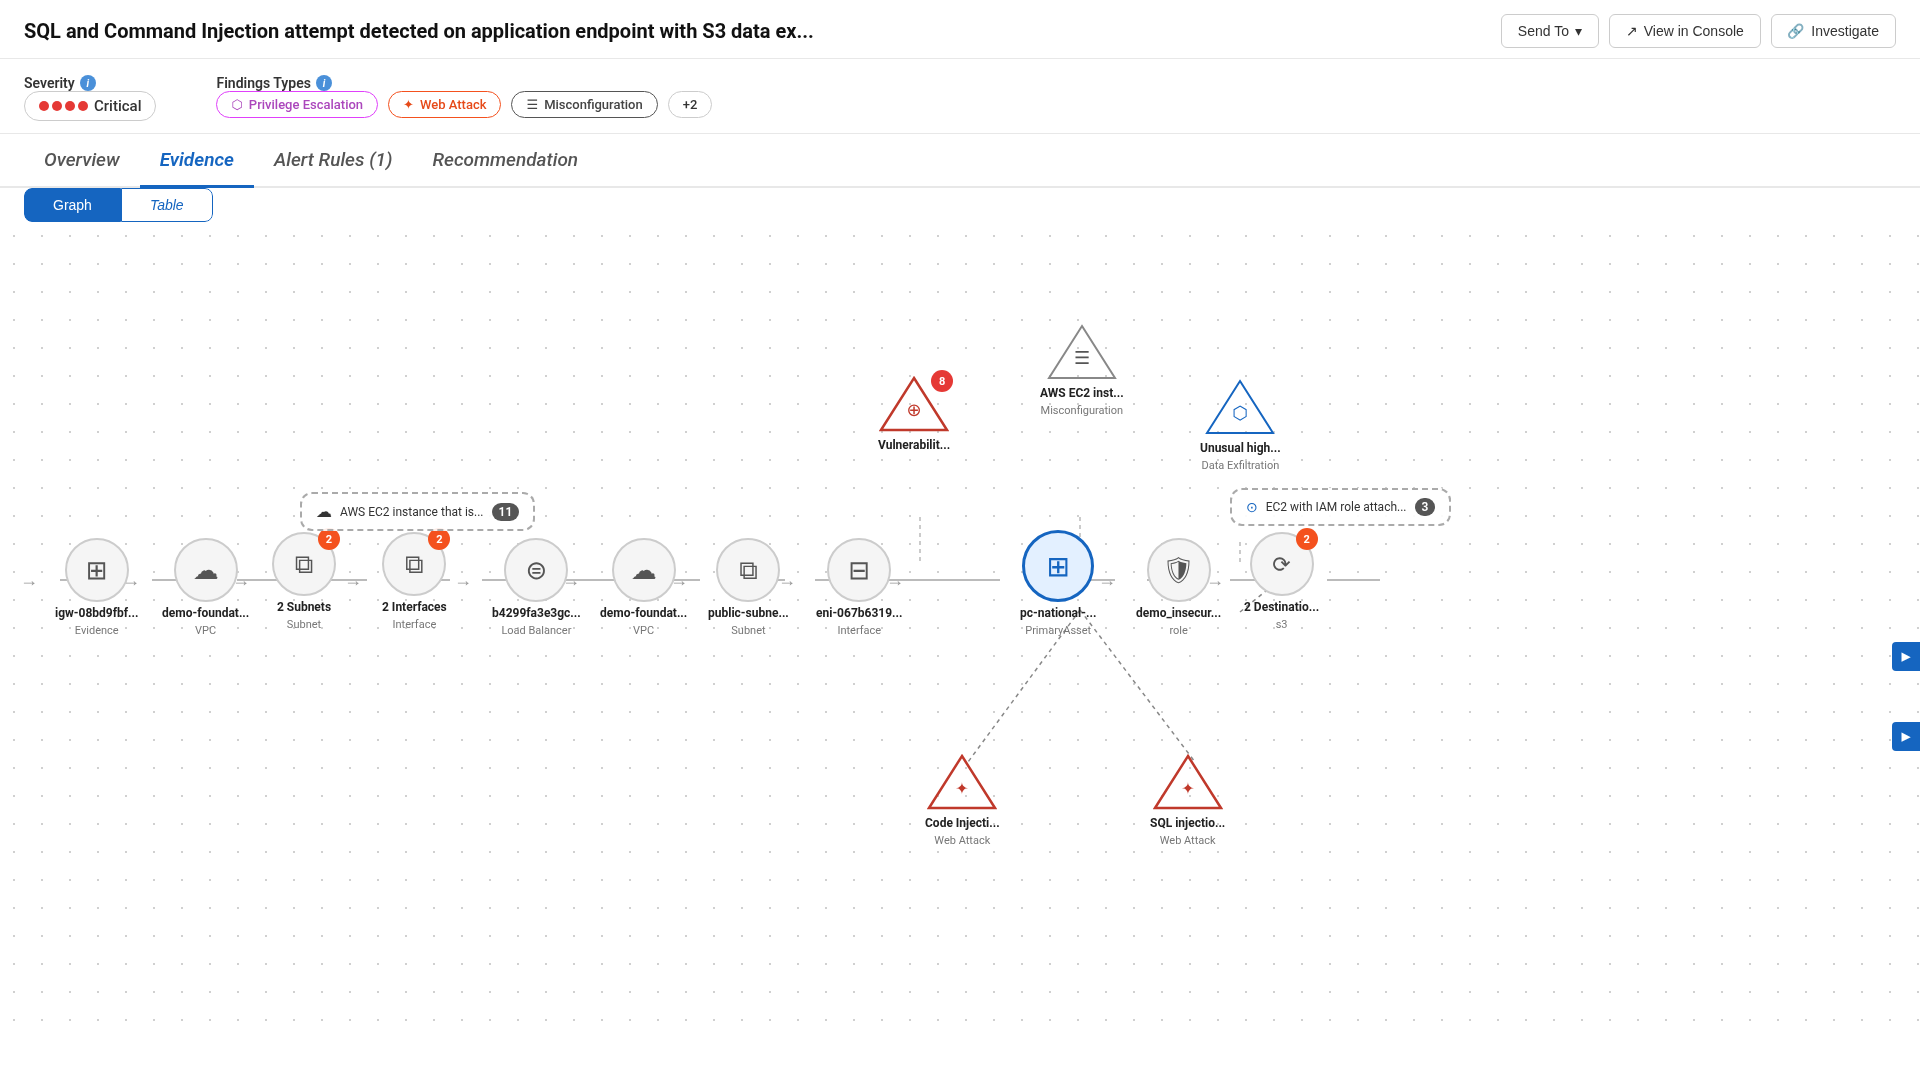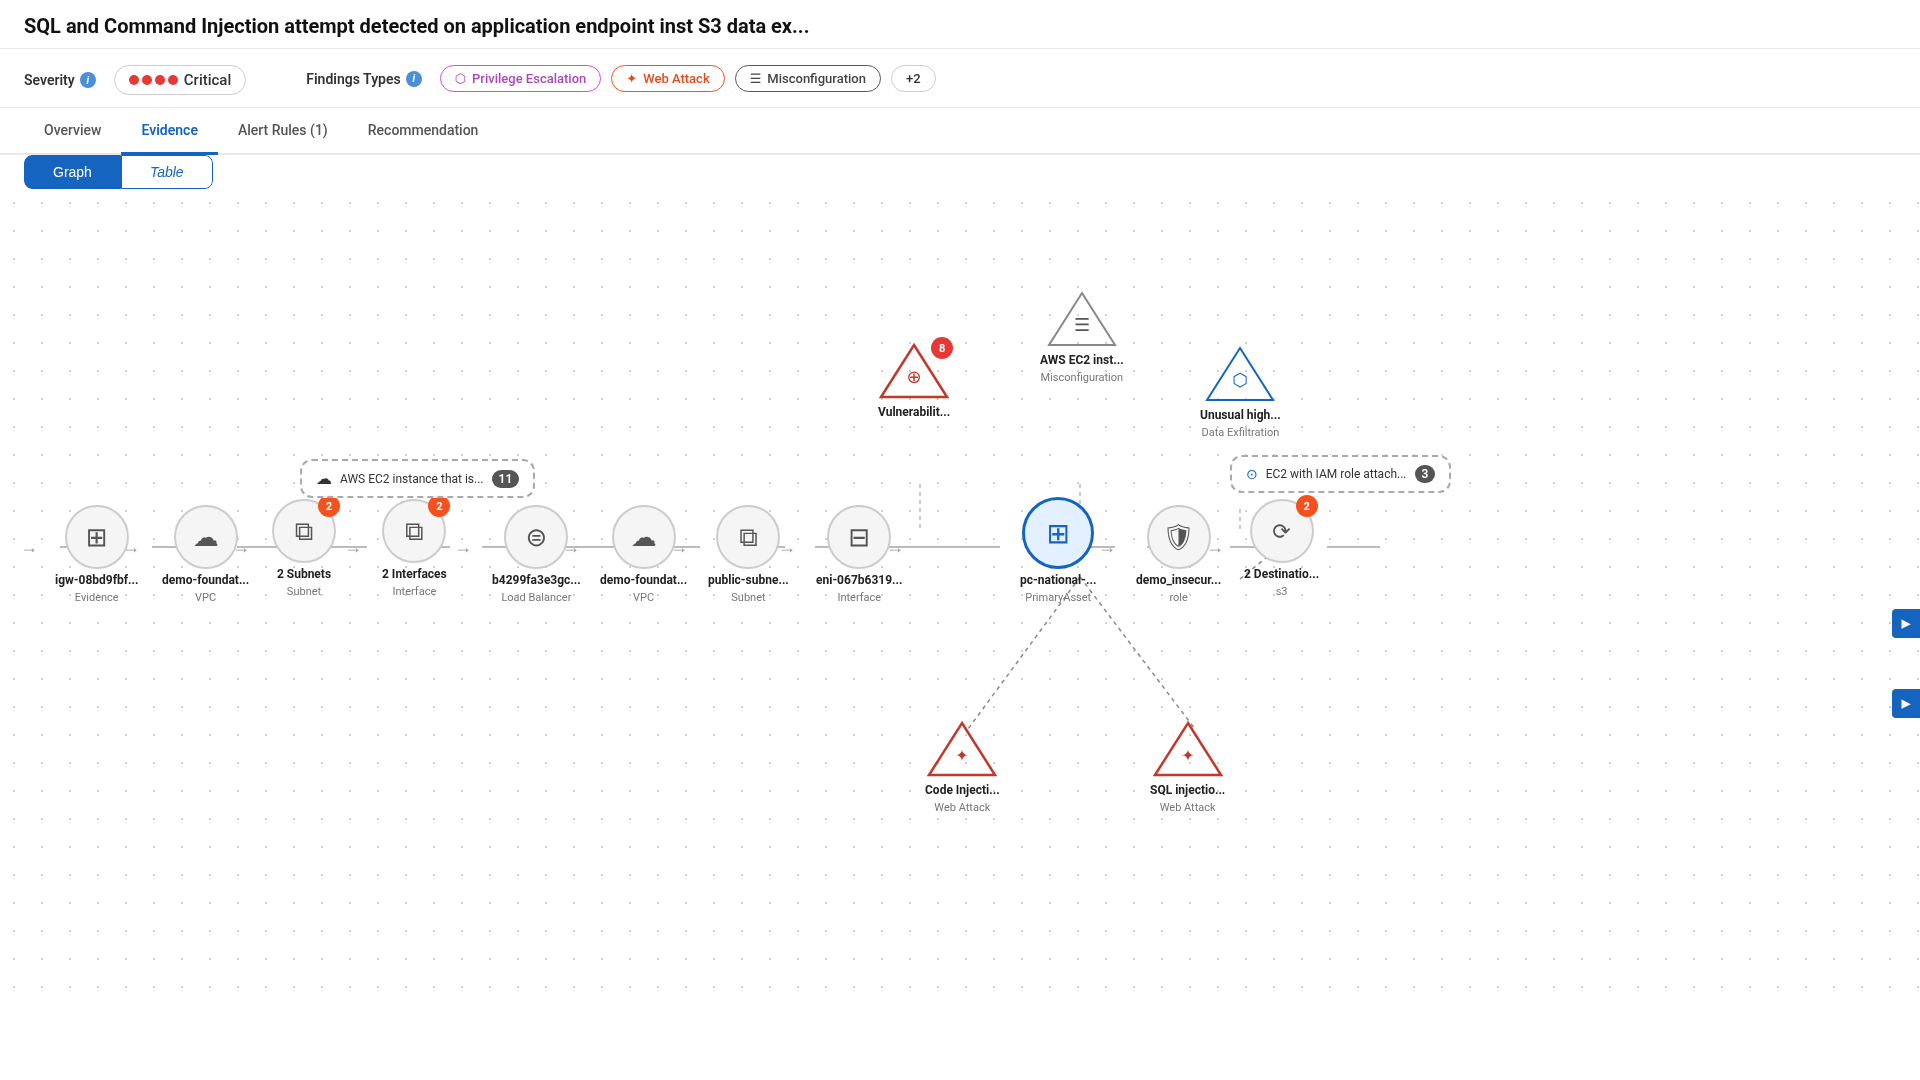--- a/index.html
+++ b/index.html
@@ -54,22 +54,22 @@
     
     .severity-row {
       display: flex;
       align-items: flex-start;
       gap: 60px;
       padding: 16px 24px 12px 24px;
       border-bottom: 1px solid #e8e8e8;
     }
     .severity-section, .findings-section {
       display: flex;
-      flex-direction: row;
-      gap: 18px;
+      flex-direction: column;
+      gap: 0;
     }
     .section-label {
       font-size: 14px;
       font-weight: 600;
       color: #333;
       display: flex;
       align-items: center;
       gap: 5px;
     }
     .info-icon {
@@ -142,26 +142,27 @@
 
     
     .tabs {
       display: flex;
       gap: 0;
       padding: 0 24px;
       border-bottom: 2px solid #e8e8e8;
     }
     .tab {
       padding: 14px 20px;
-      font-size: 14px;
+      font-size: 19px;
       font-weight: 500;
       cursor: pointer;
       color: #555;
       border-bottom: 3px solid transparent;
       margin-bottom: -2px;
+      font-style: italic;
     }
     .tab.active {
       color: #1565c0;
       border-bottom-color: #1565c0;
       font-weight: 600;
     }
 
     
     .view-toggle {
       display: flex;
@@ -340,21 +341,35 @@
       top: 0; left: 0;
       width: 100%; height: 100%;
       pointer-events: none;
     }
   </style>
 </head>
 <body>
 
 <div class="header">
   <div class="header-left">
-    <div class="header-title">SQL and Command Injection attempt detected on application endpoint inst S3 data ex...</div>
+    <div class="header-title">SQL and Command Injection attempt detected on application endpoint with S3 data ex...</div>
+  </div>
+  <div class="header-actions">
+    <button class="btn-action">
+      <span>Send To</span>
+      <span>▾</span>
+    </button>
+    <button class="btn-action">
+      <span style="font-size:14px;">↗</span>
+      <span>View in Console</span>
+    </button>
+    <button class="btn-action">
+      <span style="font-size:14px;">🔗</span>
+      <span>Investigate</span>
+    </button>
   </div>
 </div>
 
 <div class="severity-row">
   <div class="severity-section">
     <div class="section-label">
       <span>Severity</span>
       <span class="info-icon">i</span>
     </div>
     <div class="badge-critical">

